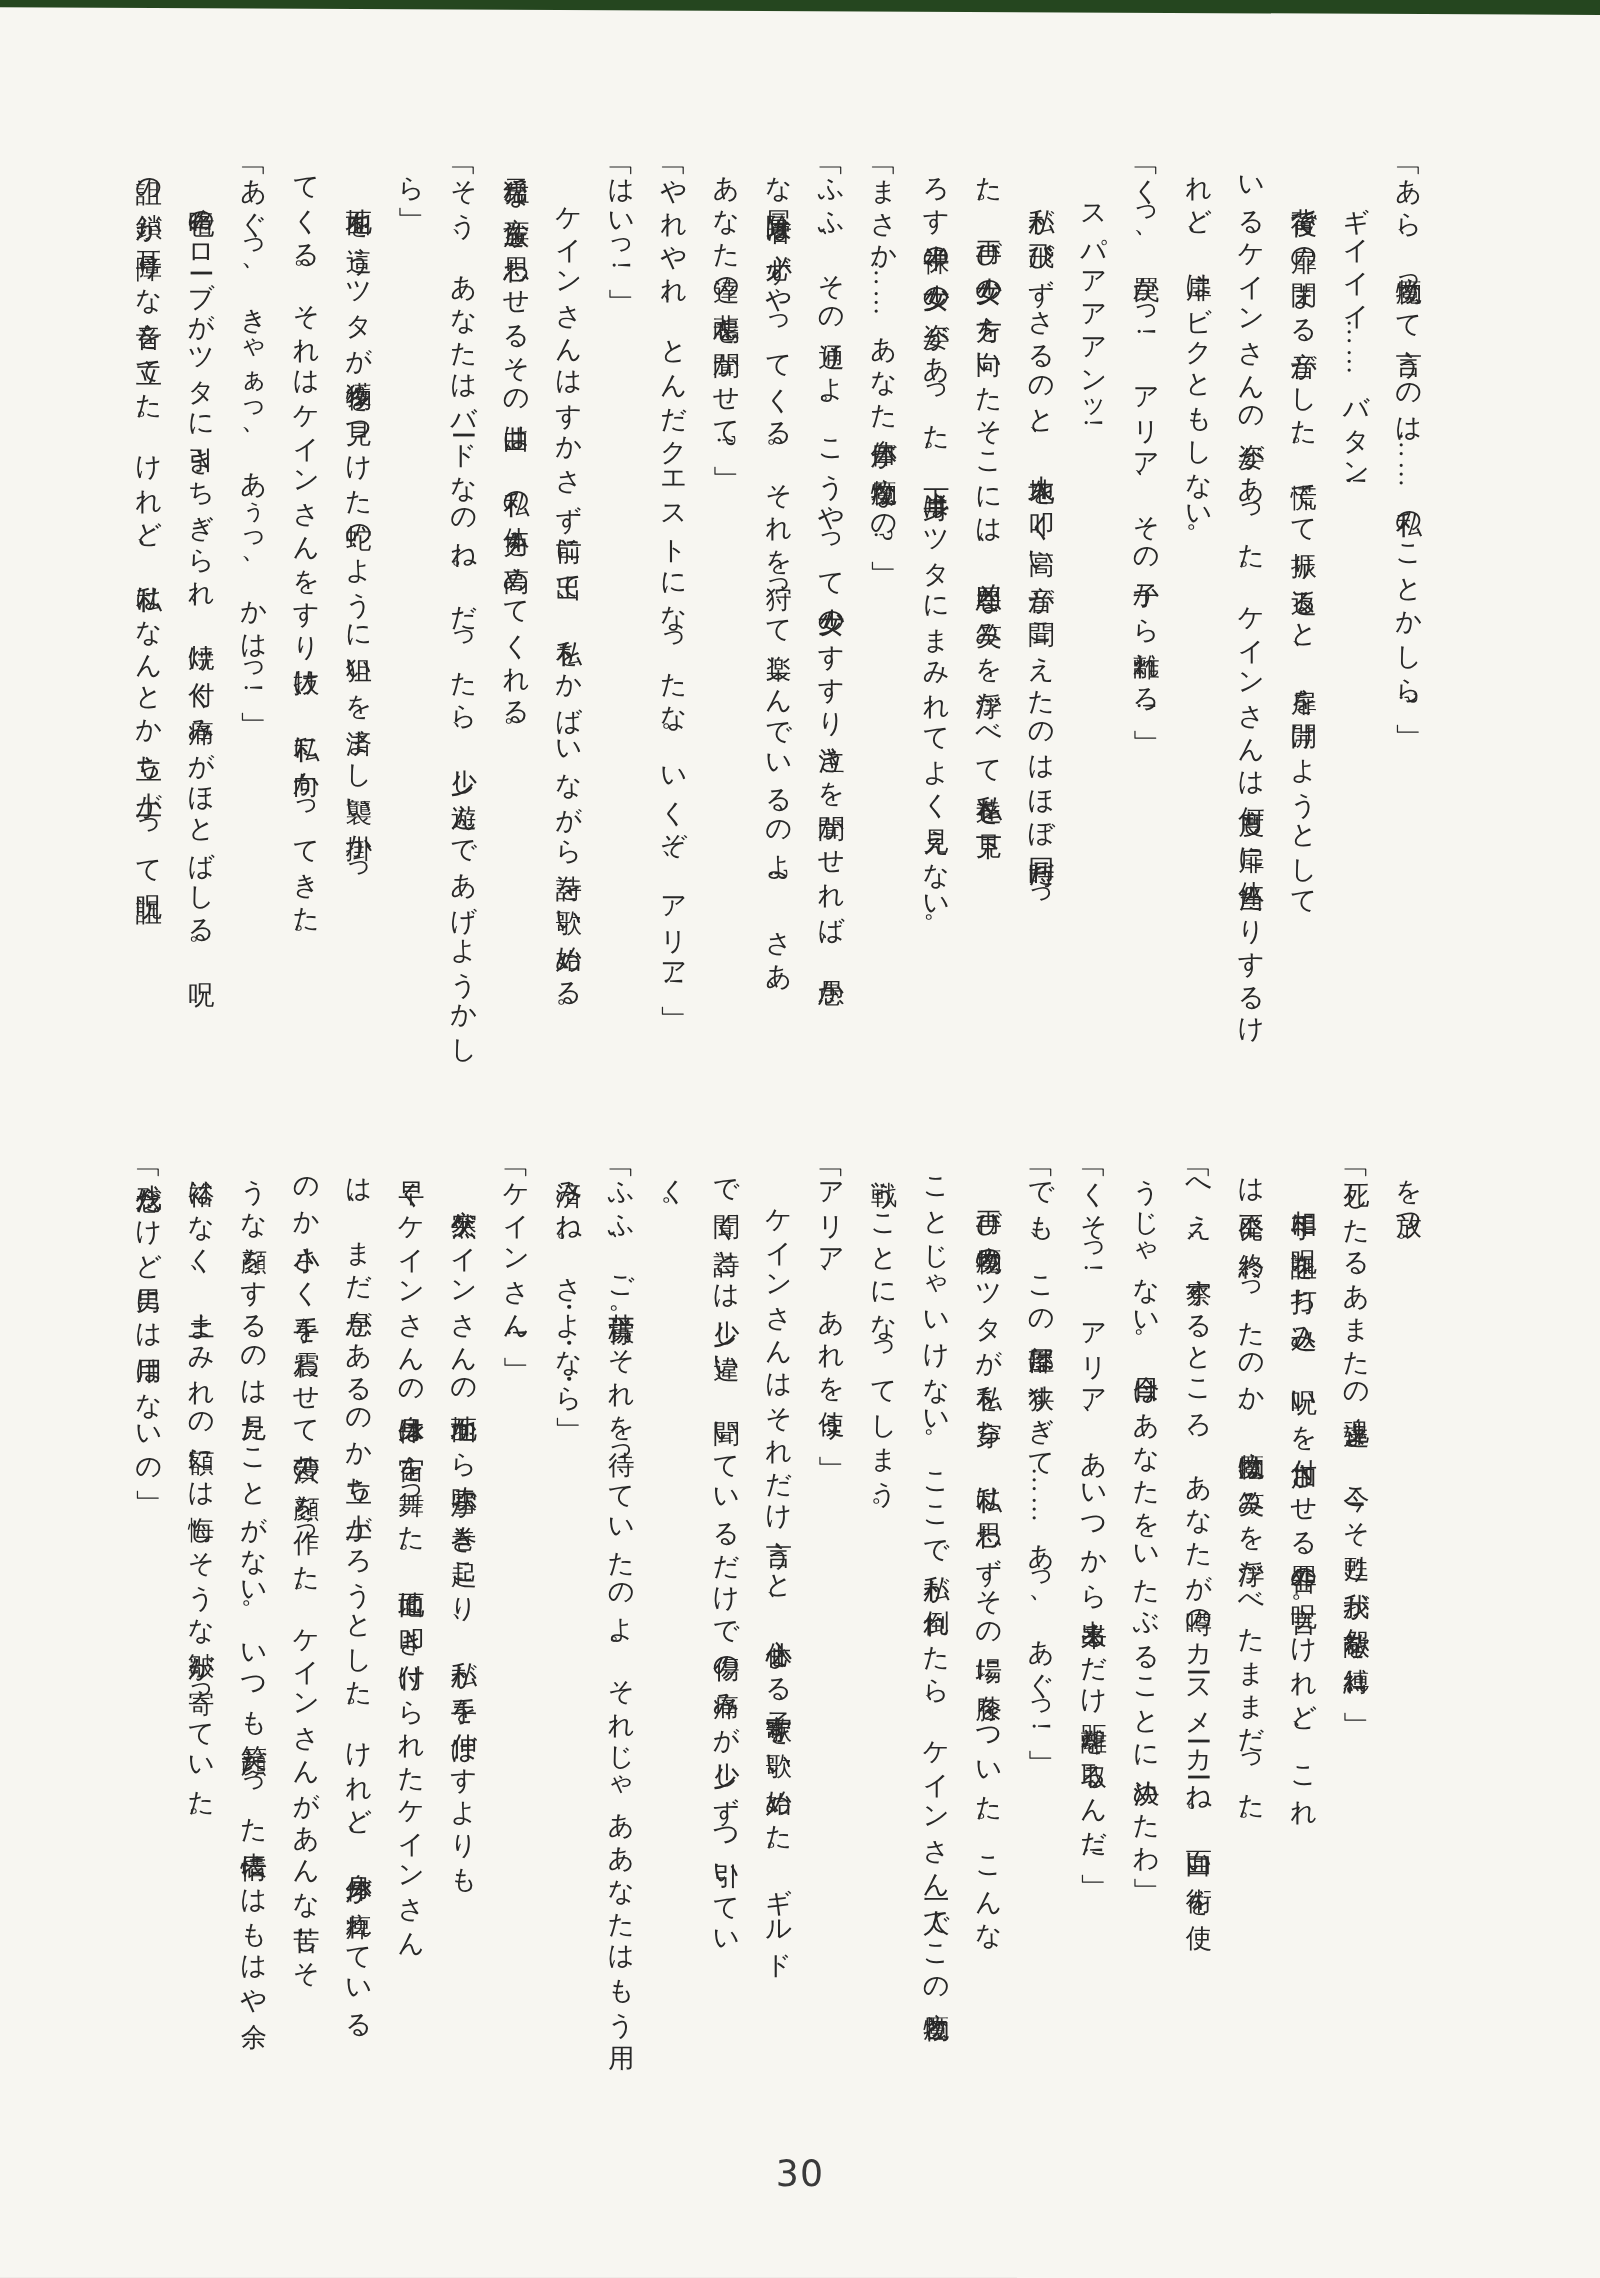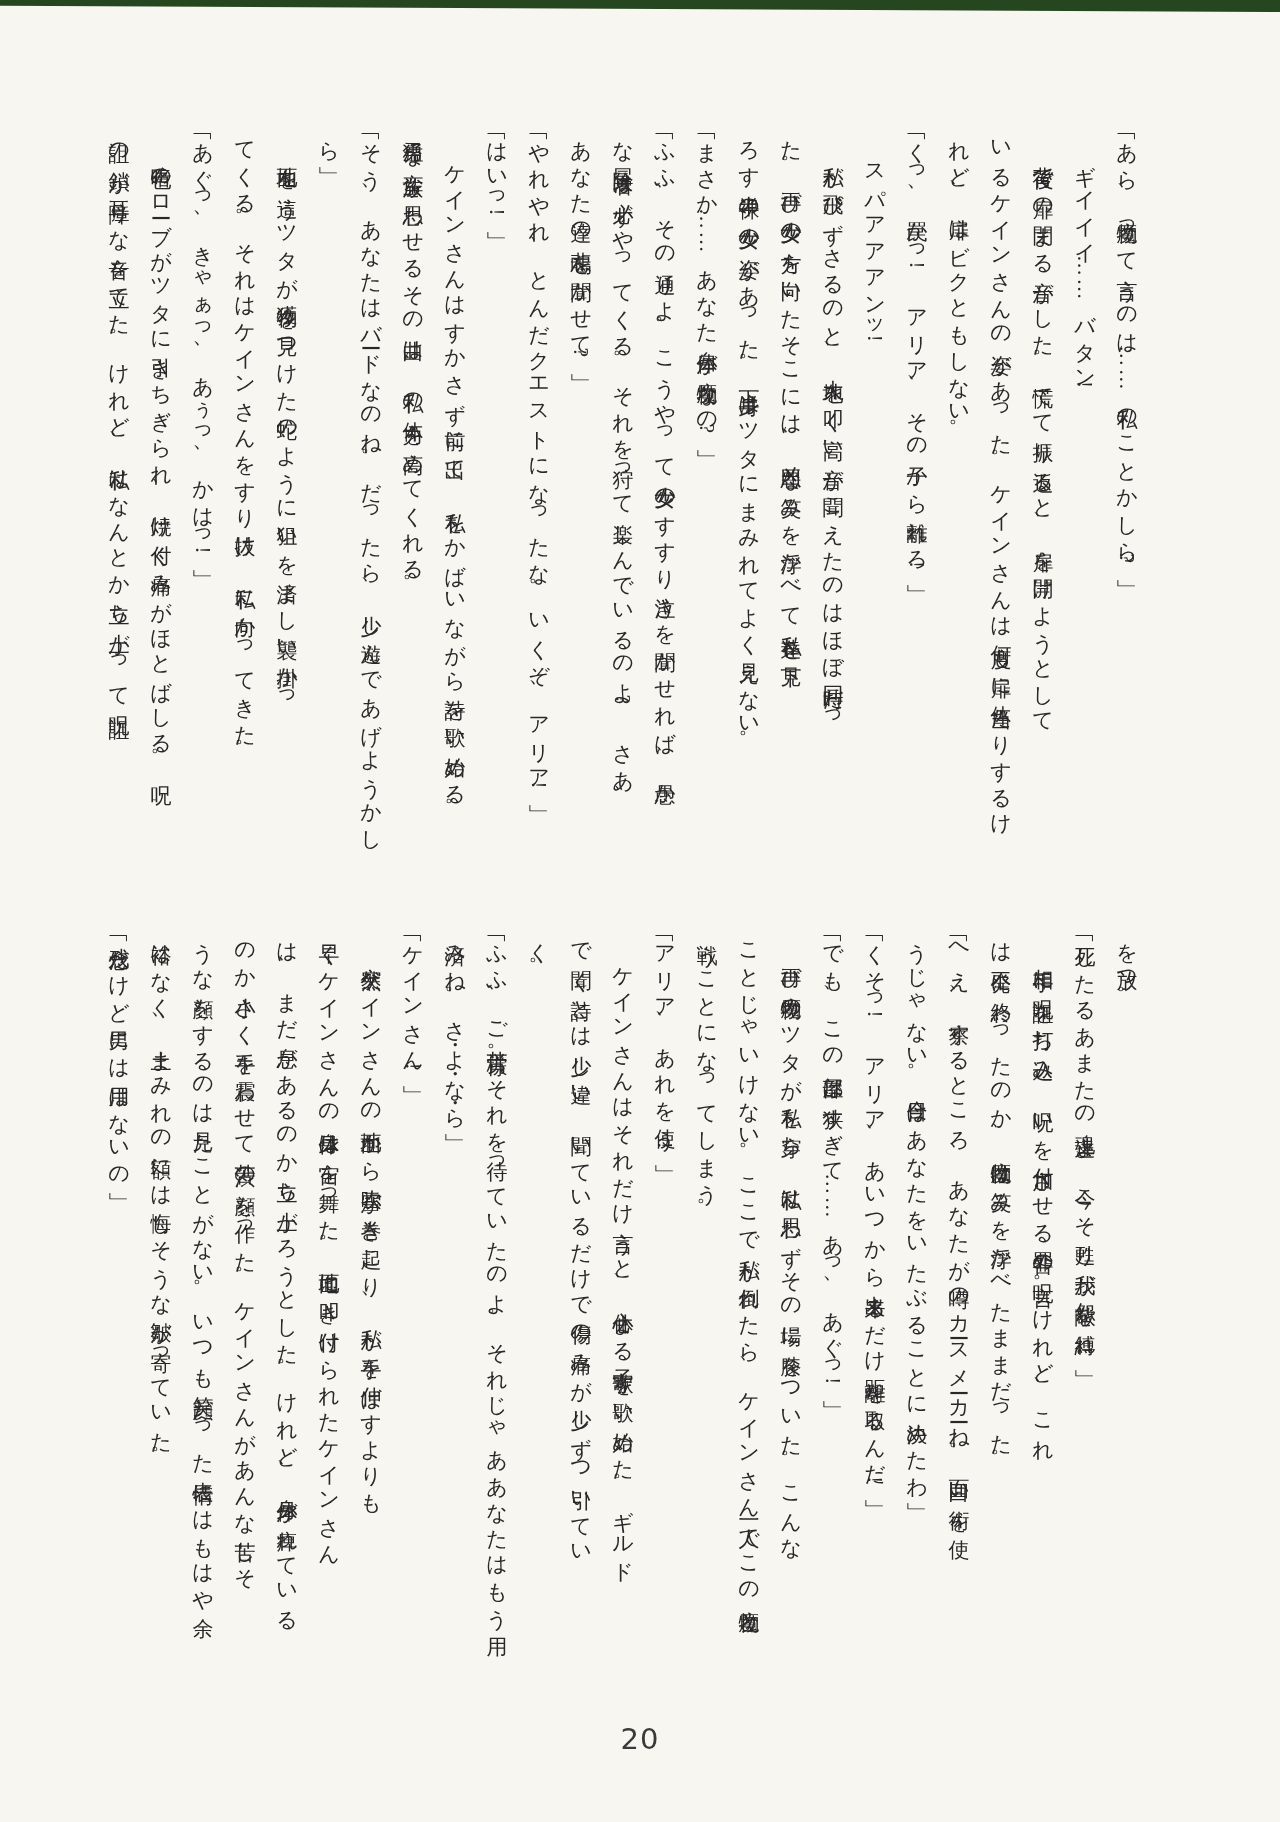--- a/index.html
+++ b/index.html
@@ -93,14 +93,14 @@
       <p>済みね。さ・よ・な・ら」</p>
       <p>「ケインさん!」</p>
       <p>　突然ケインさんの地面から吹雪が巻き起こり、私が手を伸ばすよりも</p>
       <p>早くケインさんの身体は宙を舞った。地面に叩き付けられたケインさん</p>
       <p>は、まだ息があるのか立ち上がろうとした。けれど、身体が痺れている</p>
       <p>のか小さく手を震わせて苦渋の顔を作った。ケインさんがあんな苦しそ</p>
       <p>うな顔をするのは見たことがない。いつも笑顔だった表情にはもはや余</p>
       <p>裕はなく、土まみれの額には悔しそうな皺が寄っていた。</p>
       <p>「残念だけど男には用はないの」</p>
     </div>
-  <div class="page-number" style="color: rgb(58, 58, 58);">20</div>
+  <div class="page-number" style="color: rgb(58, 58, 58);">30</div>
 </div>
 
 </body></html>

